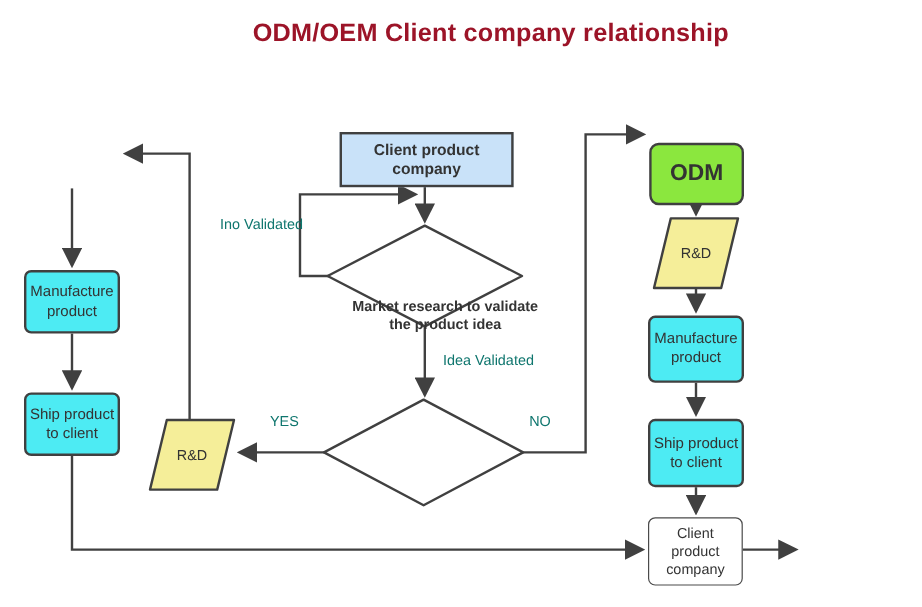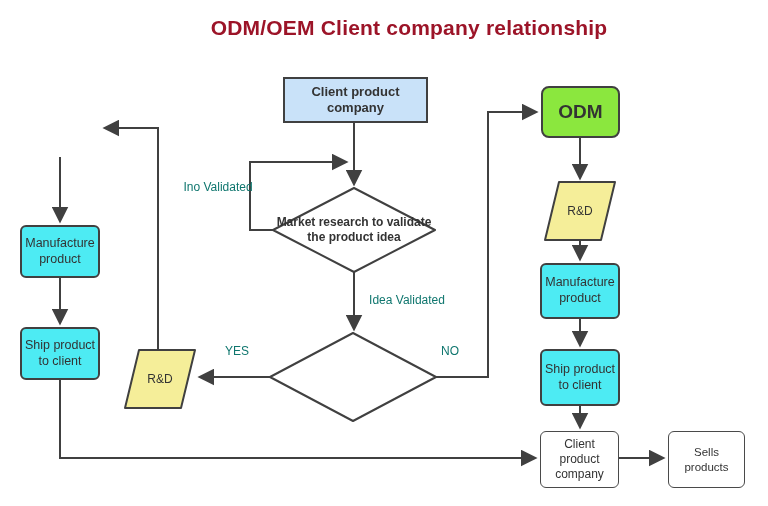--- a/index.html
+++ b/index.html
@@ -15,21 +15,21 @@
   svg .edge { stroke:#404040; stroke-width:2; fill:none; }
   svg .shape { stroke:#404040; stroke-width:2; stroke-linejoin:round; }
   .node, .shape-label {
     position:absolute; box-sizing:border-box;
     display:flex; align-items:center; justify-content:center;
     text-align:center; white-space:pre-line; color:#333333;
     line-height:1.25;
   }
   .node { border:2px solid #404040; }
   .thin { border-width:1.5px; border-color:#4a4a4a; }
-  .bold { font-weight:bold; }
+  .bold { font-weight:bold;margin-top:33px; }
   .edge-label {
     position:absolute; color:#0f766e; font-size:12px;
     text-align:center; white-space:nowrap;
   }
 </style>
 </head>
 <body>
 
 <div id="canvas">
 
@@ -79,24 +79,22 @@
   <div class="node" style="left: 540px; top: 263px; width: 80px; height: 56px; font-size: 12.5px; border-radius: 6px; background: rgb(77, 235, 243);">Manufacture
 product</div>
 
   <div class="node" style="left: 540px; top: 349px; width: 80px; height: 57px; font-size: 12.5px; border-radius: 6px; background: rgb(77, 235, 243);">Ship product
 to client</div>
 
   <div class="node thin" style="left: 540px; top: 431px; width: 79px; height: 57px; font-size: 12px; border-radius: 6px; background: rgb(255, 255, 255);">Client
 product
 company</div>
 
-  <div class="node thin" style="left: 668px; top: 431px; width: 77px; height: 57px; font-size: 11.5px; border-radius: 6px; background: rgb(255, 255, 255);">Sells
-products</div>
 
-  <div class="shape-label bold" style="left:264px; top:188px; width:180px; height:84px; font-size:12px;">Market research to validate
+  <div class="shape-label bold" style="left:281px; top:188px; width:180px; height:84px; font-size:12px;">Market research to validate
 the product idea</div>
 
 
   <div class="shape-label" style="left:125px; top:350px; width:70px; height:58px; font-size:12px;">R&amp;D</div>
 
   <div class="shape-label" style="left:545px; top:182px; width:70px; height:58px; font-size:12px;">R&amp;D</div>
 
   <div class="edge-label" style="left:176px; top:180px; width:84px;">Ino Validated</div>
 
   <div class="edge-label" style="left:364px; top:293px; width:86px;">Idea Validated</div>

